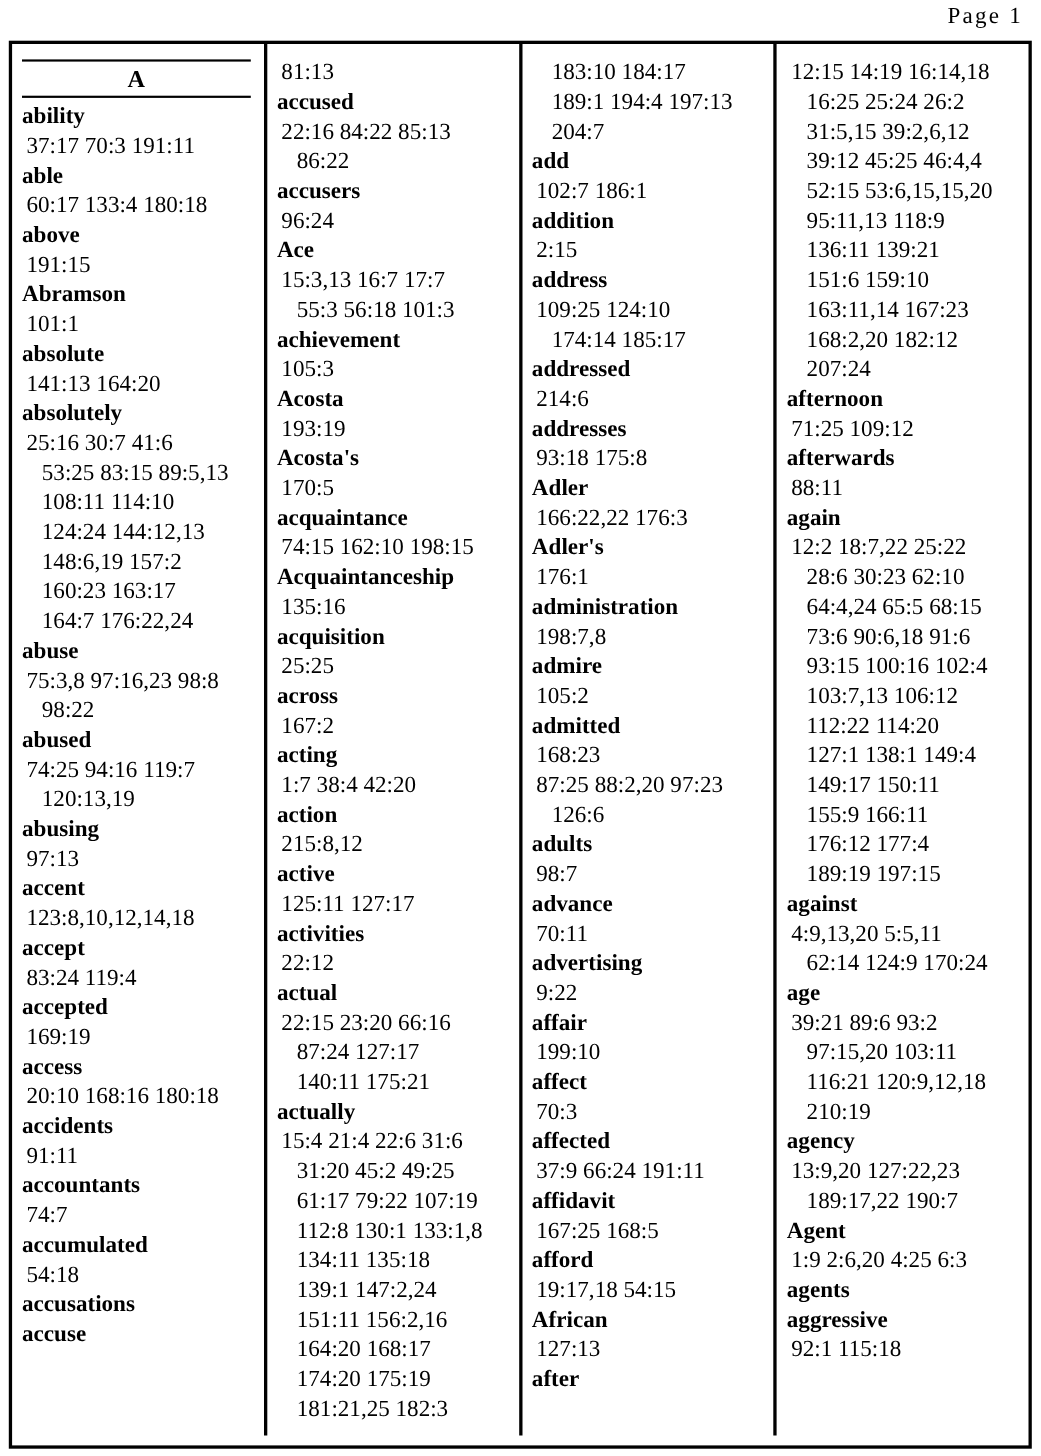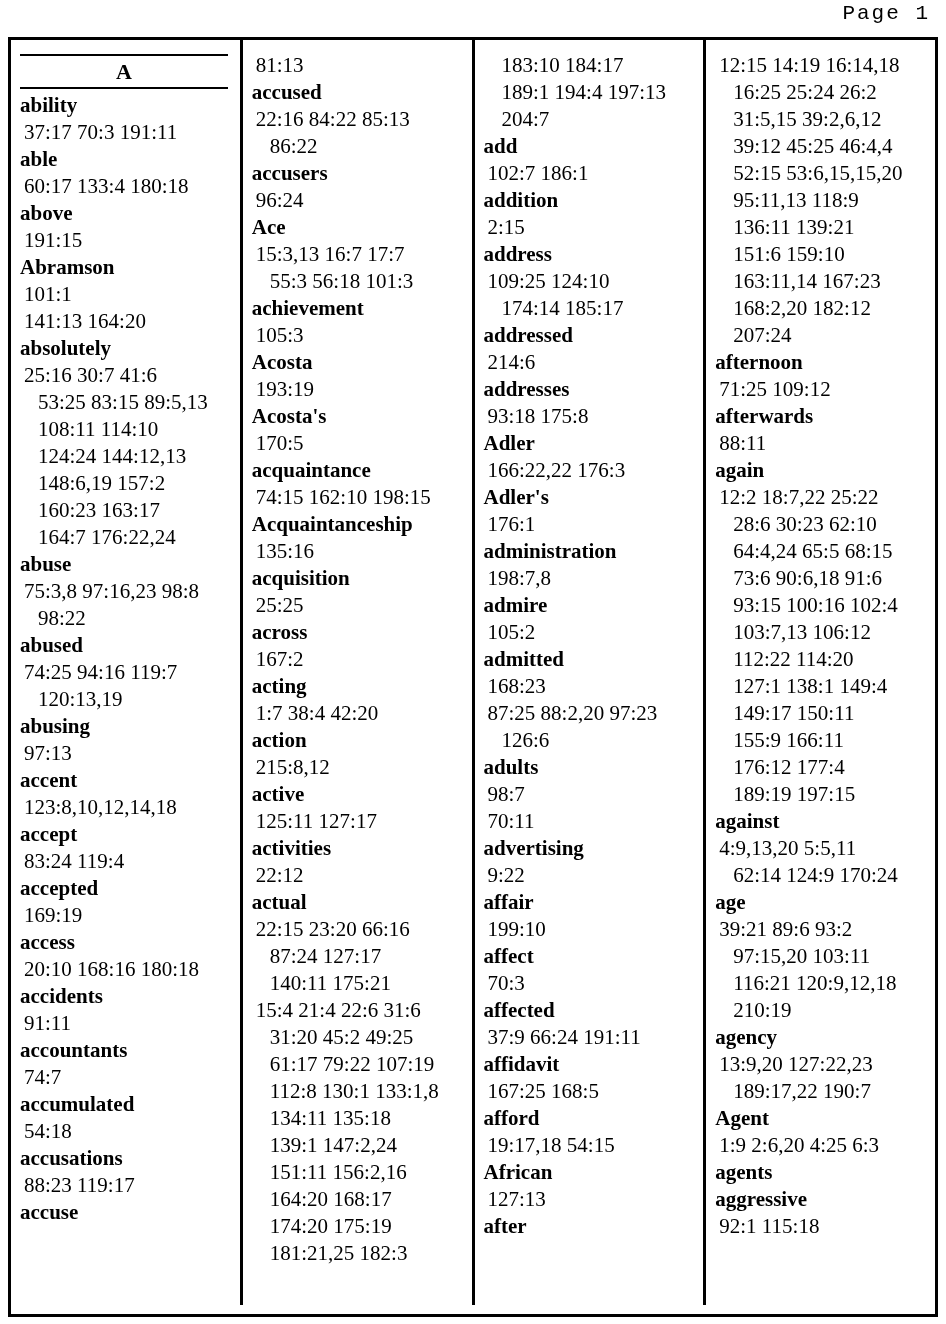--- a/index.html
+++ b/index.html
@@ -12,21 +12,21 @@
     height: 1324px;
     position: relative;
     font-family: "Liberation Serif", serif;
     color: #000;
     overflow: hidden;
   }
   .page-header {
     position: absolute;
     top: 2px;
     right: 16px;
-    font-family: Liberation Mono, monospace;
+    font-family: Liberation Serif, serif;
     font-size: 21px;
     letter-spacing: 2px;
     white-space: pre;
   }
   .index-box {
     position: absolute;
     top: 37px;
     left: 8px;
     right: 8px;
     bottom: 7px;
@@ -80,20 +80,21 @@
     <div class="col">
       <div class="section-header">A</div>
       <div class="word">ability</div>
       <div class="ref">37:17 70:3 191:11</div>
       <div class="word">able</div>
       <div class="ref">60:17 133:4 180:18</div>
       <div class="word">above</div>
       <div class="ref">191:15</div>
       <div class="word">Abramson</div>
       <div class="ref">101:1</div>
+      <div class="word">absolute</div>
       <div class="ref">141:13 164:20</div>
       <div class="word">absolutely</div>
       <div class="ref">25:16 30:7 41:6</div>
       <div class="ref cont">53:25 83:15 89:5,13</div>
       <div class="ref cont">108:11 114:10</div>
       <div class="ref cont">124:24 144:12,13</div>
       <div class="ref cont">148:6,19 157:2</div>
       <div class="ref cont">160:23 163:17</div>
       <div class="ref cont">164:7 176:22,24</div>
       <div class="word">abuse</div>
@@ -112,21 +113,20 @@
       <div class="ref">169:19</div>
       <div class="word">access</div>
       <div class="ref">20:10 168:16 180:18</div>
       <div class="word">accidents</div>
       <div class="ref">91:11</div>
       <div class="word">accountants</div>
       <div class="ref">74:7</div>
       <div class="word">accumulated</div>
       <div class="ref">54:18</div>
       <div class="word">accusations</div>
-      <div class="ref">88:23 119:17</div>
       <div class="word">accuse</div>
     </div>
     <div class="divider"></div>
     <div class="col">
       <div class="ref">81:13</div>
       <div class="word">accused</div>
       <div class="ref">22:16 84:22 85:13</div>
       <div class="ref cont">86:22</div>
       <div class="word">accusers</div>
       <div class="ref">96:24</div>
@@ -152,20 +152,21 @@
       <div class="word">action</div>
       <div class="ref">215:8,12</div>
       <div class="word">active</div>
       <div class="ref">125:11 127:17</div>
       <div class="word">activities</div>
       <div class="ref">22:12</div>
       <div class="word">actual</div>
       <div class="ref">22:15 23:20 66:16</div>
       <div class="ref cont">87:24 127:17</div>
       <div class="ref cont">140:11 175:21</div>
+      <div class="word">actually</div>
       <div class="ref">15:4 21:4 22:6 31:6</div>
       <div class="ref cont">31:20 45:2 49:25</div>
       <div class="ref cont">61:17 79:22 107:19</div>
       <div class="ref cont">112:8 130:1 133:1,8</div>
       <div class="ref cont">134:11 135:18</div>
       <div class="ref cont">139:1 147:2,24</div>
       <div class="ref cont">151:11 156:2,16</div>
       <div class="ref cont">164:20 168:17</div>
       <div class="ref cont">174:20 175:19</div>
       <div class="ref cont">181:21,25 182:3</div>
@@ -193,20 +194,21 @@
       <div class="word">administration</div>
       <div class="ref">198:7,8</div>
       <div class="word">admire</div>
       <div class="ref">105:2</div>
       <div class="word">admitted</div>
       <div class="ref">168:23</div>
       <div class="ref">87:25 88:2,20 97:23</div>
       <div class="ref cont">126:6</div>
       <div class="word">adults</div>
       <div class="ref">98:7</div>
+      <div class="word">advance</div>
       <div class="ref">70:11</div>
       <div class="word">advertising</div>
       <div class="ref">9:22</div>
       <div class="word">affair</div>
       <div class="ref">199:10</div>
       <div class="word">affect</div>
       <div class="ref">70:3</div>
       <div class="word">affected</div>
       <div class="ref">37:9 66:24 191:11</div>
       <div class="word">affidavit</div>

